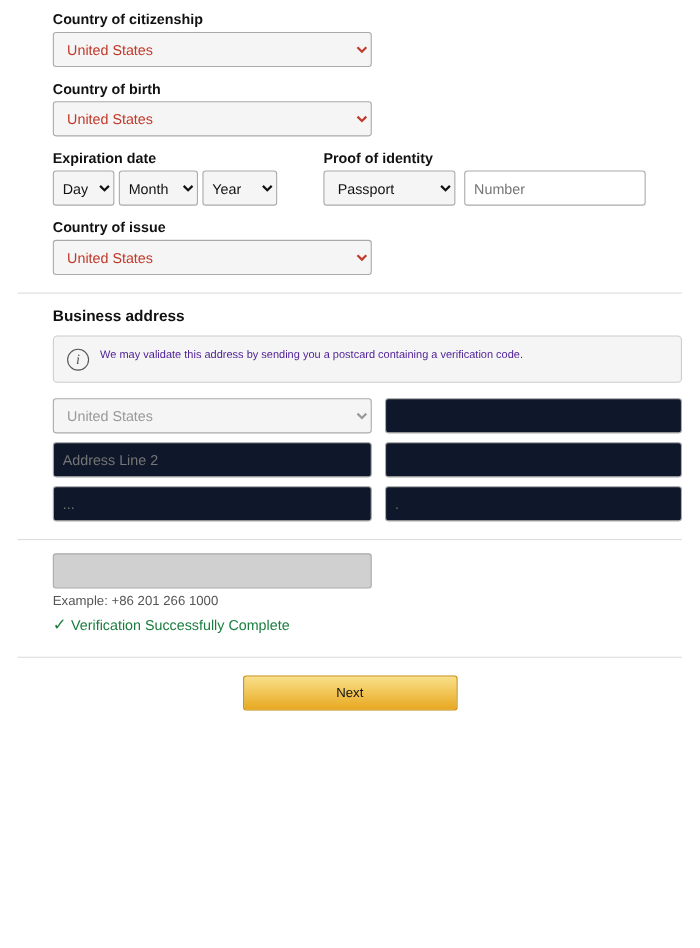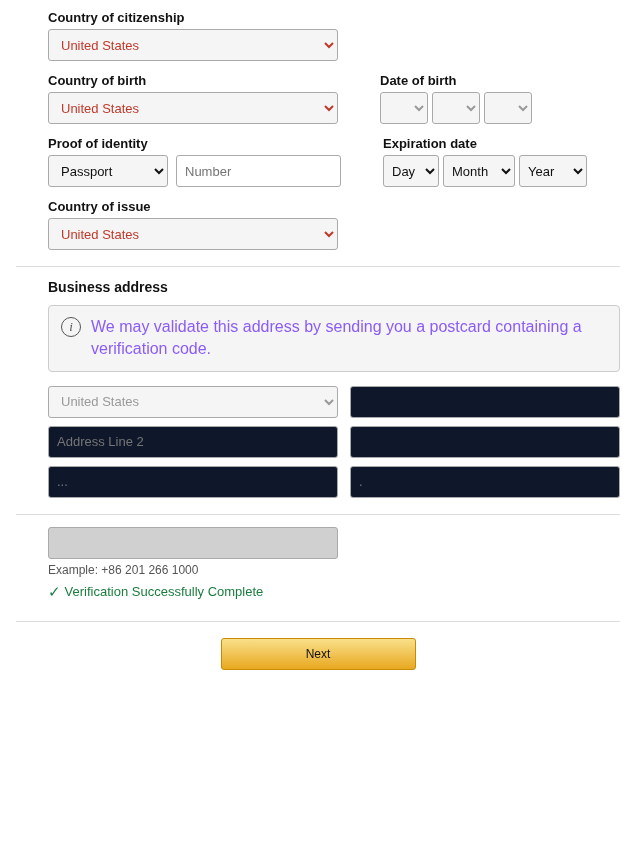--- a/index.html
+++ b/index.html
@@ -124,22 +124,22 @@
       width: 20px;
       height: 20px;
       display: flex;
       align-items: center;
       justify-content: center;
       font-style: italic;
       font-family: Georgia, serif;
       font-size: 13px;
     }
     .info-text {
-      font-size: 16px;
-      color: #8b5cf6;
+      font-size: 10px;
+      color: #4c1d95;
       line-height: 1.4;
     }
     .address-row {
       display: flex;
       gap: 12px;
       margin-bottom: 8px;
     }
     .address-input {
       border: 1px solid #aaa;
       border-radius: 3px;
@@ -226,66 +226,50 @@
 
 <div class="row">
   <div class="col">
     <div class="field-group">
       <label class="field-label">Country of birth</label>
       <select class="select-box wide-select">
         <option>United States</option>
       </select>
     </div>
   </div>
-  <div class="col">
-    <div class="field-group">
-      <label class="field-label">Date of birth</label>
-      <div class="date-row">
-        <select class="date-select blank">
-          <option value=""></option>
-        </select>
-        <select class="date-select blank">
-          <option value=""></option>
-        </select>
-        <select class="date-select blank">
-          <option value=""></option>
-        </select>
-      </div>
-    </div>
-  </div>
 </div>
 
 <div class="row">
-  <div class="col">
-    <div class="field-group">
-      <label class="field-label">Proof of identity</label>
-      <div class="proof-row">
-        <select class="proof-select">
-          <option>Passport</option>
-        </select>
-        <input class="number-input" type="text" placeholder="Number" style="">
-      </div>
-    </div>
-  </div>
   <div class="col">
     <div class="field-group">
       <label class="field-label">Expiration date</label>
       <div class="date-row">
         <select class="date-select blank" style="width:56px;color:#111;">
           <option>Day</option>
         </select>
         <select class="date-select month">
           <option>Month</option>
         </select>
         <select class="date-select year" style="width:68px;color:#111;">
           <option>Year</option>
         </select>
       </div>
     </div>
   </div>
+  <div class="col">
+    <div class="field-group">
+      <label class="field-label">Proof of identity</label>
+      <div class="proof-row">
+        <select class="proof-select">
+          <option>Passport</option>
+        </select>
+        <input class="number-input" type="text" placeholder="Number" style="">
+      </div>
+    </div>
+  </div>
 </div>
 
 <div class="field-group">
   <label class="field-label">Country of issue</label>
   <select class="select-box wide-select">
     <option>United States</option>
   </select>
 </div>
 
 <hr class="section-divider">

